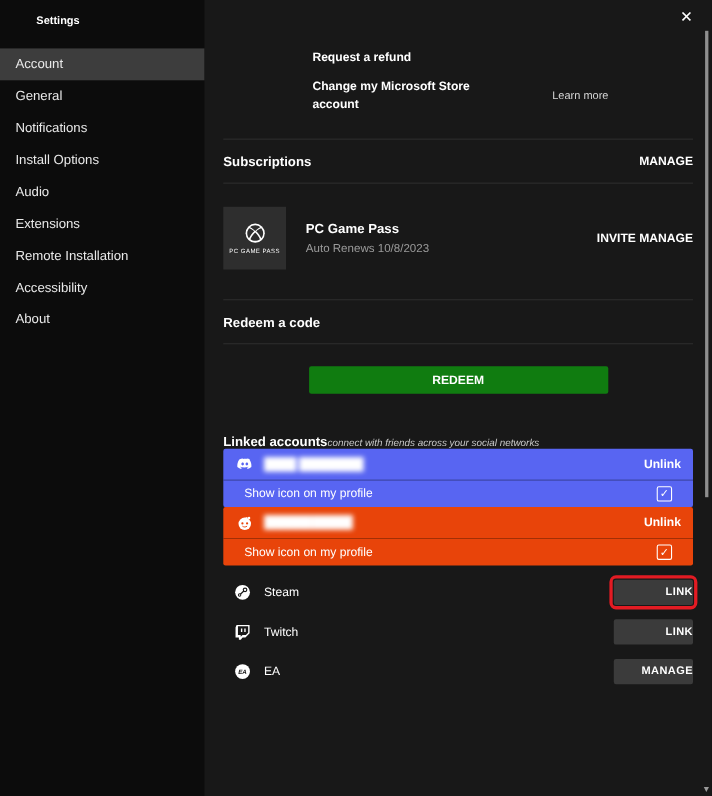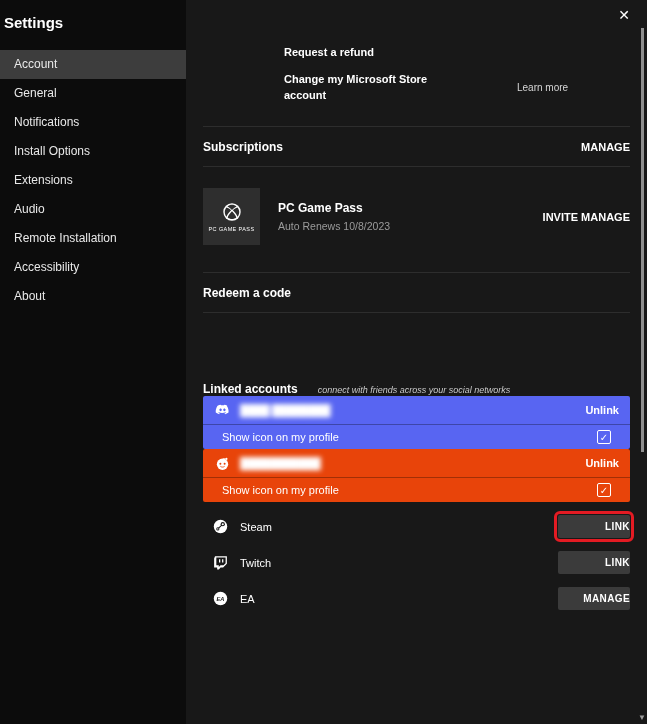--- a/index.html
+++ b/index.html
@@ -2,36 +2,36 @@
 <html><head>
 <meta charset="utf-8">
 <style>
   * { margin:0; padding:0; box-sizing:border-box; }
   html,body { width:647px; height:724px; overflow:hidden; background:#181818;
     font-family:"Liberation Sans", sans-serif; color:#fff; }
   .app { display:flex; width:647px; height:724px; }
 
   
   .sidebar { width:186px; flex-shrink:0; background:#0c0c0c; }
-  .sidebar-title { font-size:15px; font-weight:bold; padding:14px 16px 19px 4px; }
+  .sidebar-title { font-size:10px; font-weight:bold; padding:14px 16px 19px 33px; }
   .nav-item { font-size:12px; color:#e9e9e9; padding:7px 16px 8px 14px; cursor:pointer; }
   .nav-item.selected { background:#3d3d3d; }
 
   
   .main { flex:1; position:relative; background:#181818; }
   .close-btn { position:absolute; top:5px; right:13px; background:none; border:none;
     color:#fff; font-size:14px; cursor:pointer; padding:2px 4px; }
   .content { padding:0 17px; }
   .divider { border:none; border-top:1px solid #2d2d2d; }
 
   .account-sec { margin:46px 0 0 81px; }
   .link-text { font-size:11px; font-weight:bold; cursor:pointer; }
   .acct-row2 { display:flex; margin-top:13px; }
   .change-acct { width:178px; line-height:16px; }
-  .learn-more { align-self:center; margin-left:55px; font-size:10px; font-weight:normal;
+  .learn-more { align-self:center; margin-left:40px; font-size:10px; font-weight:normal;
     color:#d6d6d6; }
 
   .div-1 { margin-top:23px; }
   .sec-head { display:flex; justify-content:space-between; align-items:center; margin-top:13px; }
   .sec-title { font-size:12px; font-weight:bold; }
   .manage-link { background:none; border:none; color:#fff; font-size:11px; font-weight:bold;
     cursor:pointer; }
   .div-2 { margin-top:12px; }
 
   .sub-card { display:flex; align-items:center; margin-top:21px; }
@@ -44,21 +44,21 @@
   .sub-sub { font-size:10.5px; color:#9b9b9b; margin-top:5px; }
   .invite-btn { margin-left:auto; background:none; border:none; color:#fff; font-size:11px;
     font-weight:bold; cursor:pointer; }
   .div-3 { margin-top:27px; }
   .redeem-title { margin-top:13px; }
   .div-4 { margin-top:12px; }
   .redeem-btn { display:block; margin:20px auto 0; width:272px; height:25px;
     background:#107c10; color:#fff; border:none; font-size:11px; font-weight:bold;
     font-family:inherit; cursor:pointer; border-radius:2px; }
 
-  .linked-head { display:flex; align-items:baseline; gap:20px; margin-top:69px; }
+  .linked-head { display:flex; align-items:baseline; gap:0; margin-top:36px; }
   .linked-sub { font-size:9px; font-style:italic; color:#c9c9c9; font-weight:normal; }
 
   .acct-block { border-radius:2px; overflow:hidden; }
   .acct-block.discord { background:#5865f2; }
   .acct-block.reddit { background:#e8440a; }
   .acct-top { height:28px; display:flex; align-items:center; padding:0 11px; }
   .acct-bottom { height:25px; display:flex; align-items:center; padding:0 19px;
     border-top:1px solid rgba(0,0,0,0.3); font-size:11px; }
   .acct-icon { width:17px; height:17px; margin-right:9px; flex-shrink:0; }
   .username { font-size:11px; font-weight:bold; filter:blur(2.5px); letter-spacing:-0.5px; }
@@ -86,22 +86,22 @@
 
 <div class="app">
 
   <aside class="sidebar">
     <div class="sidebar-title">Settings</div>
     <nav>
       <div class="nav-item selected">Account</div>
       <div class="nav-item">General</div>
       <div class="nav-item">Notifications</div>
       <div class="nav-item">Install Options</div>
+      <div class="nav-item">Audio</div>
       <div class="nav-item">Extensions</div>
-      <div class="nav-item">Audio</div>
       <div class="nav-item">Remote Installation</div>
       <div class="nav-item">Accessibility</div>
       <div class="nav-item">About</div>
     </nav>
   </aside>
 
   <main class="main">
     <button class="close-btn"><span>✕</span></button>
 
     <div class="content">
@@ -137,20 +137,21 @@
         </div>
         <button class="invite-btn">INVITE MANAGE</button>
       </div>
 
       <hr class="divider div-3">
 
       <div class="sec-title redeem-title">Redeem a code</div>
 
       <hr class="divider div-4">
 
+      <button class="redeem-btn">REDEEM</button>
 
       <div class="linked-head">
         <div class="sec-title">Linked accounts</div>
         <div class="linked-sub">connect with friends across your social networks</div>
       </div>
 
       <div class="acct-block discord">
         <div class="acct-top">
           <svg class="acct-icon" viewBox="0 0 24 24">
             <path fill="#ffffff" d="M19 5.2c-1.5-.7-3-1.1-4.5-1.3l-.3.7c-1.5-.2-3-.2-4.4 0l-.3-.7C8 4.1 6.5 4.5 5 5.2 2.8 8.4 2.2 11.6 2.5 14.8c1.7 1.2 3.3 2 4.9 2.5l.8-1.3c-.7-.3-1.4-.6-2-1l.5-.4c3 1.4 6.5 1.4 9.6 0l.5.4c-.6.4-1.3.8-2 1l.8 1.3c1.6-.5 3.2-1.3 4.9-2.5.4-3.7-.6-6.9-2.5-9.6zM9.3 13c-.9 0-1.7-.9-1.7-1.9 0-1.1.8-1.9 1.7-1.9s1.7.9 1.7 1.9c0 1-.8 1.9-1.7 1.9zm5.4 0c-.9 0-1.7-.9-1.7-1.9 0-1.1.8-1.9 1.7-1.9s1.7.9 1.7 1.9c0 1-.8 1.9-1.7 1.9z"></path>

